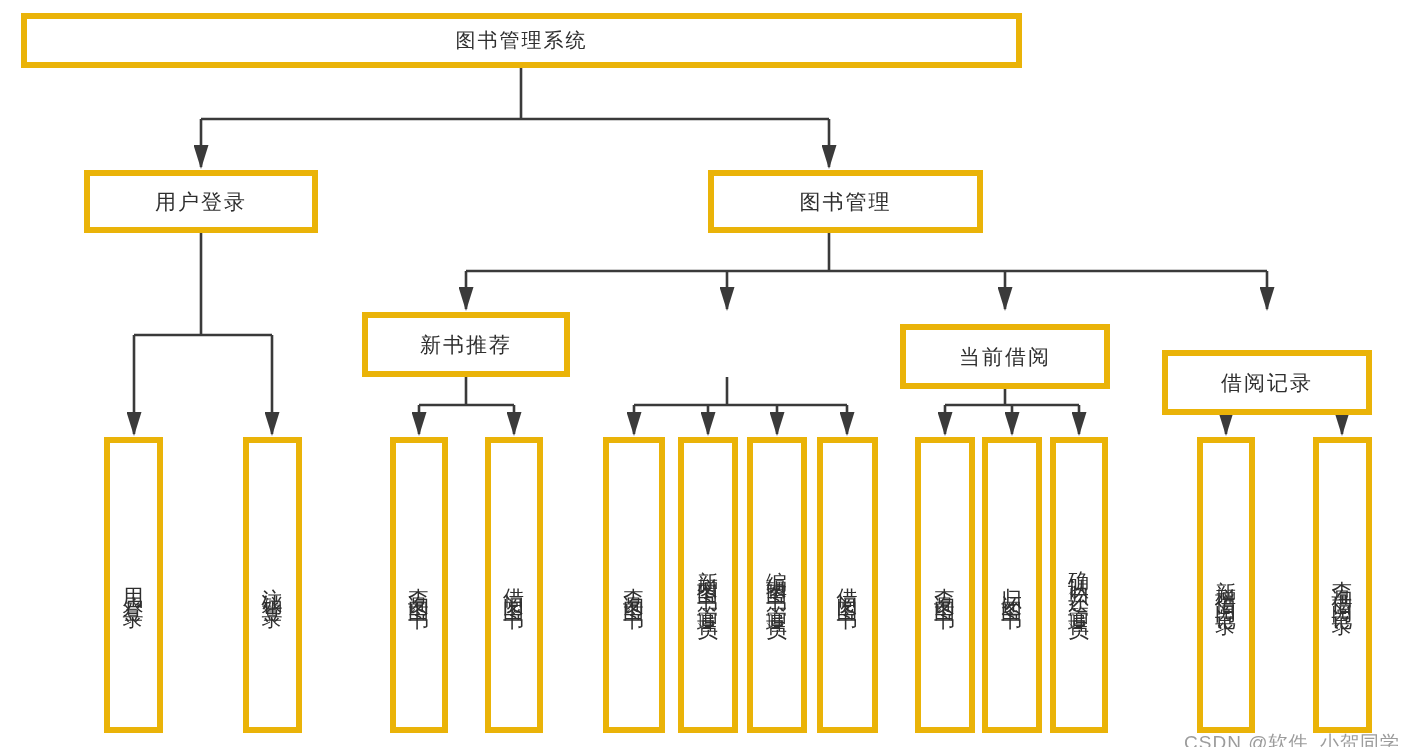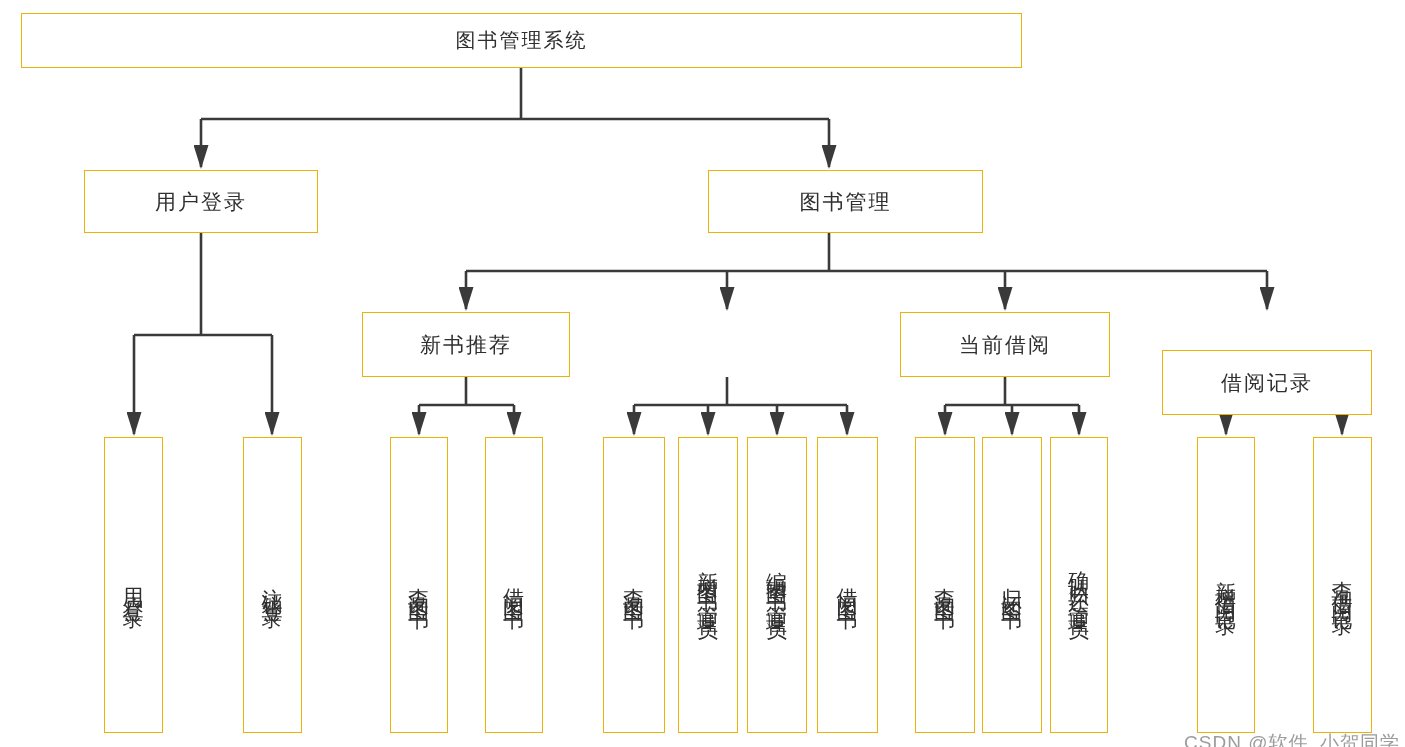--- a/index.html
+++ b/index.html
@@ -17,21 +17,21 @@
   }
   .wires {
     position: absolute;
     left: 0;
     top: 0;
     z-index: 1;
   }
   .node {
     position: absolute;
     box-sizing: border-box;
-    border: 1px solid #eab308;
+    border: 6px solid #eab308;
     background: #ffffff;
     display: flex;
     align-items: center;
     justify-content: center;
     color: #2f2f2f;
     z-index: 2;
   }
   .node.h span {
     font-size: 21px;
     letter-spacing: 2px;
@@ -122,21 +122,21 @@
   <div class="node h" style="left:84px; top:170px; width:234px; height:63px;">
     <span>用户登录</span>
   </div>
   <div class="node h" style="left:708px; top:170px; width:275px; height:63px;">
     <span>图书管理</span>
   </div>
 
   <div class="node h" style="left:362px; top:312px; width:208px; height:65px;">
     <span>新书推荐</span>
   </div>
-  <div class="node h" style="left:900px; top:312px; width:210px; height:65px;">
+  <div class="node h" style="left:900px; top:324px; width:210px; height:65px;">
     <span>当前借阅</span>
   </div>
   <div class="node h" style="left:1162px; top:312px; width:210px; height:65px;margin-top:38px;">
     <span>借阅记录</span>
   </div>
 
   <div class="node v" style="left:104px; top:437px; width:59px; height:296px;">
     <span>用户登录</span>
   </div>
   <div class="node v" style="left:243px; top:437px; width:59px; height:296px;">

